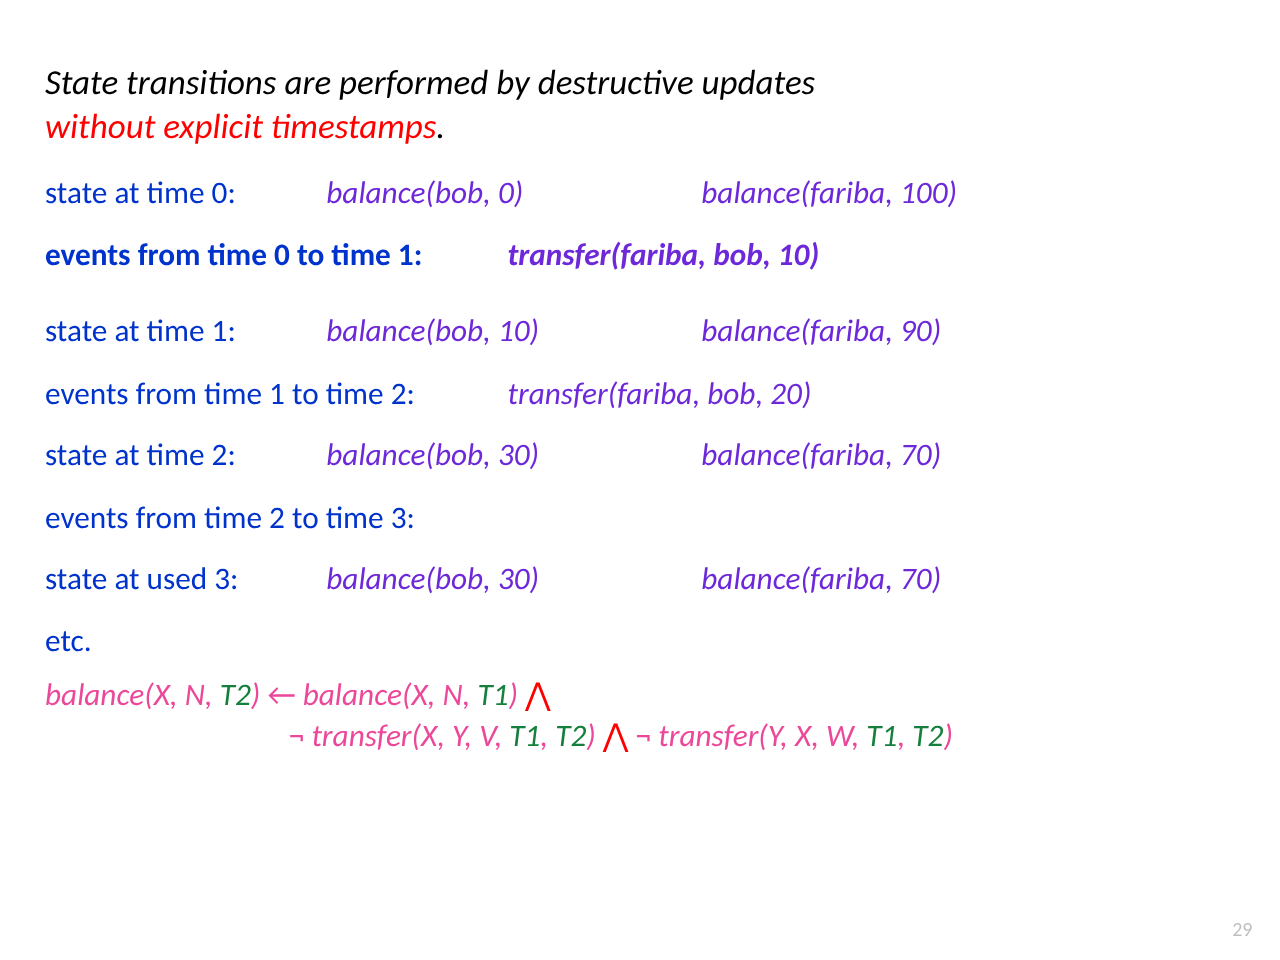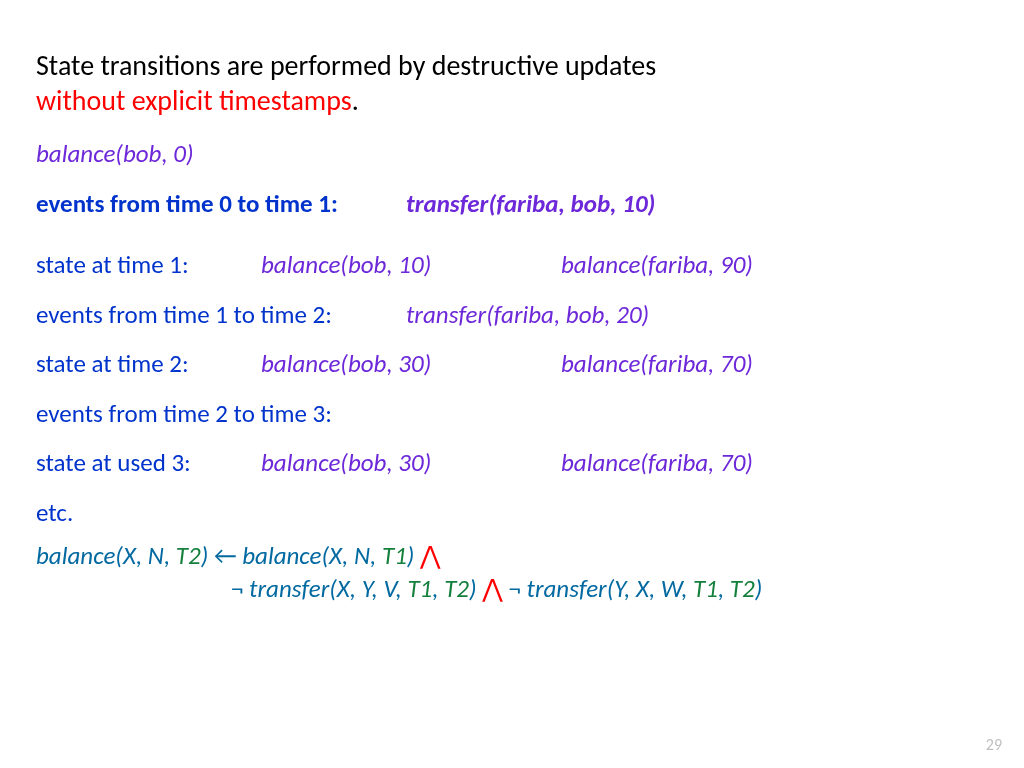--- a/index.html
+++ b/index.html
@@ -9,20 +9,21 @@
     background: #ffffff;
     font-family: Calibri, "Segoe UI", Arial, sans-serif;
     position: relative;
     padding: 48px 36px 0 36px;
   }
   .title {
     font-size: 28px;
     color: #000;
     line-height: 1.25;
     margin-bottom: 22px;
+    font-style: italic;
   }
   .title .red { color: #ff0000; }
   .title .black { color: #000; }
   .row {
     font-size: 25px;
     line-height: 1.1;
     margin-bottom: 22px;
     display: flex;
   }
   .blue { color: #0033cc; }
@@ -32,42 +33,44 @@
   .col-bob { display: inline-block; width: 300px; flex: 0 0 300px; }
   .col-fariba { display: inline-block; }
   .footer {
     font-size: 25px;
     color: #000;
     line-height: 1.3;
     margin-top: 8px;
   }
   .footer .l1 { margin-bottom: 2px; }
   .axiom { font-style: italic; font-size: 25px; }
-  .axiom .blue { color: #0369a1; }
+  .axiom .blue { color: #ec4899; }
   .axiom .red { color: #15803d; }
   .axiom .op { color: #ff0000; font-style: normal; }
   .axiom-line2 { padding-left: 195px; }
   .pagenum {
     position: absolute;
     bottom: 14px;
     right: 22px;
     color: #bfbfbf;
     font-size: 16px;
   }
 </style>
 </head>
 <body>
 
 <div class="title">
   <span>State transitions are performed by destructive  updates</span><br>
   <span class="red">without explicit timestamps</span><span class="black">.</span>
 </div>
 
 <div class="row">
+  <span class="blue col-label">state at time 0:</span>
   <span class="ital col-bob">balance(bob, 0)</span>
+  <span class="ital col-fariba">balance(fariba, 100)</span>
 </div>
 
 <div class="row" style="margin-bottom:34px;font-weight:bold;">
   <span class="blue col-label-wide">events from time 0 to time 1:</span>
   <span class="ital">transfer(fariba, bob, 10)</span>
 </div>
 
 <div class="row">
   <span class="blue col-label">state at time 1:</span>
   <span class="ital col-bob">balance(bob, 10)</span>

